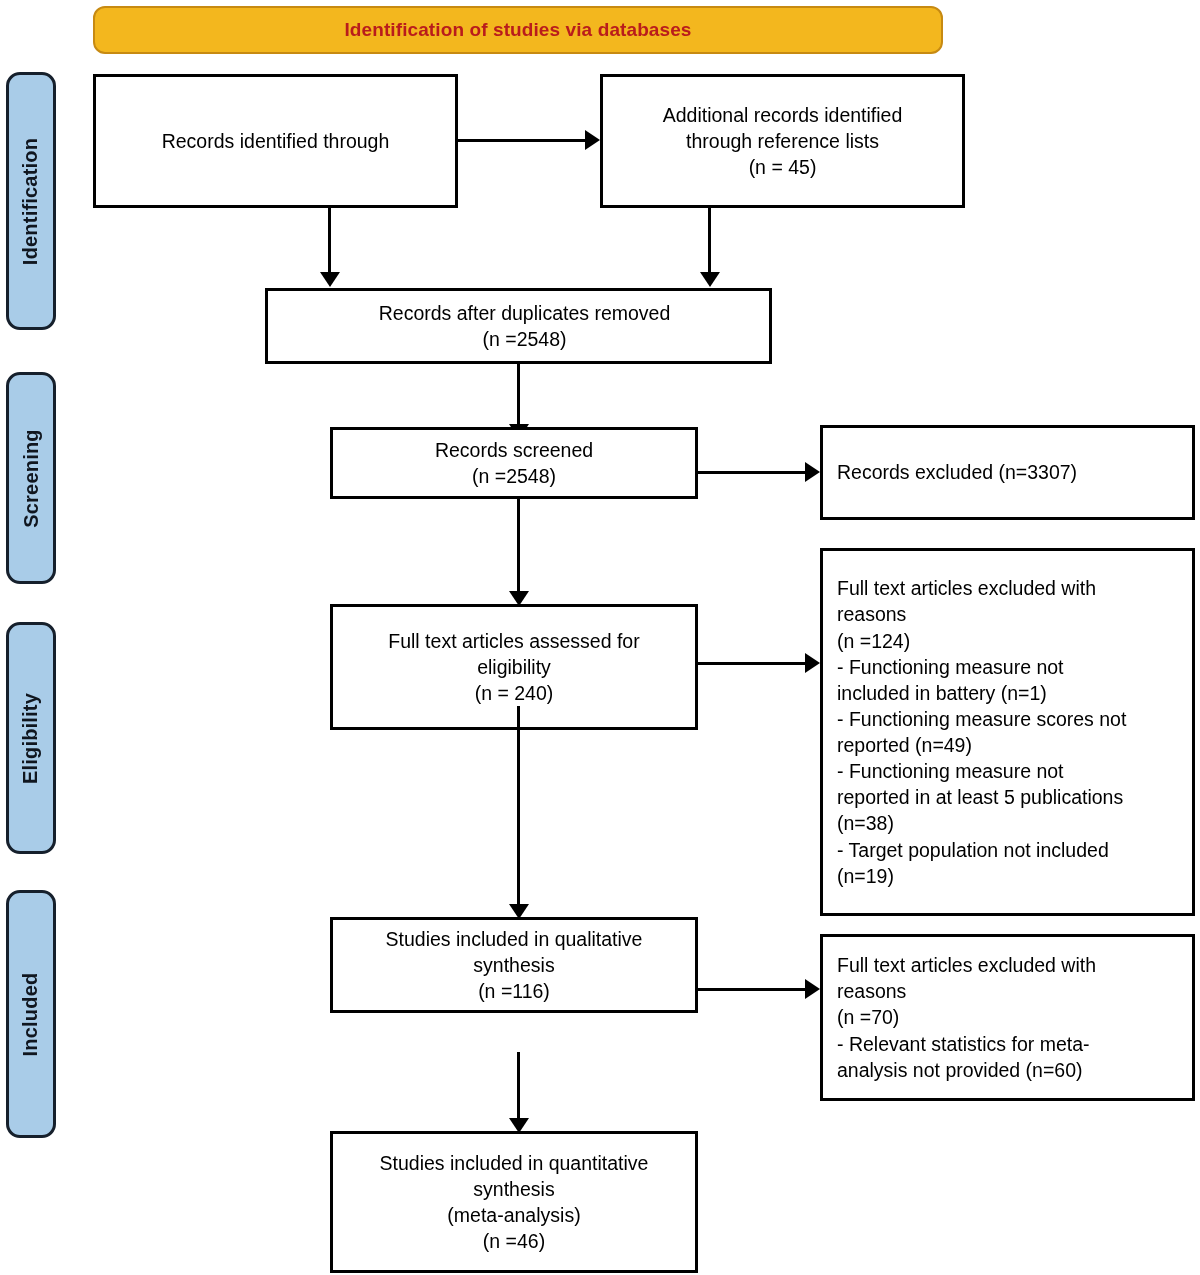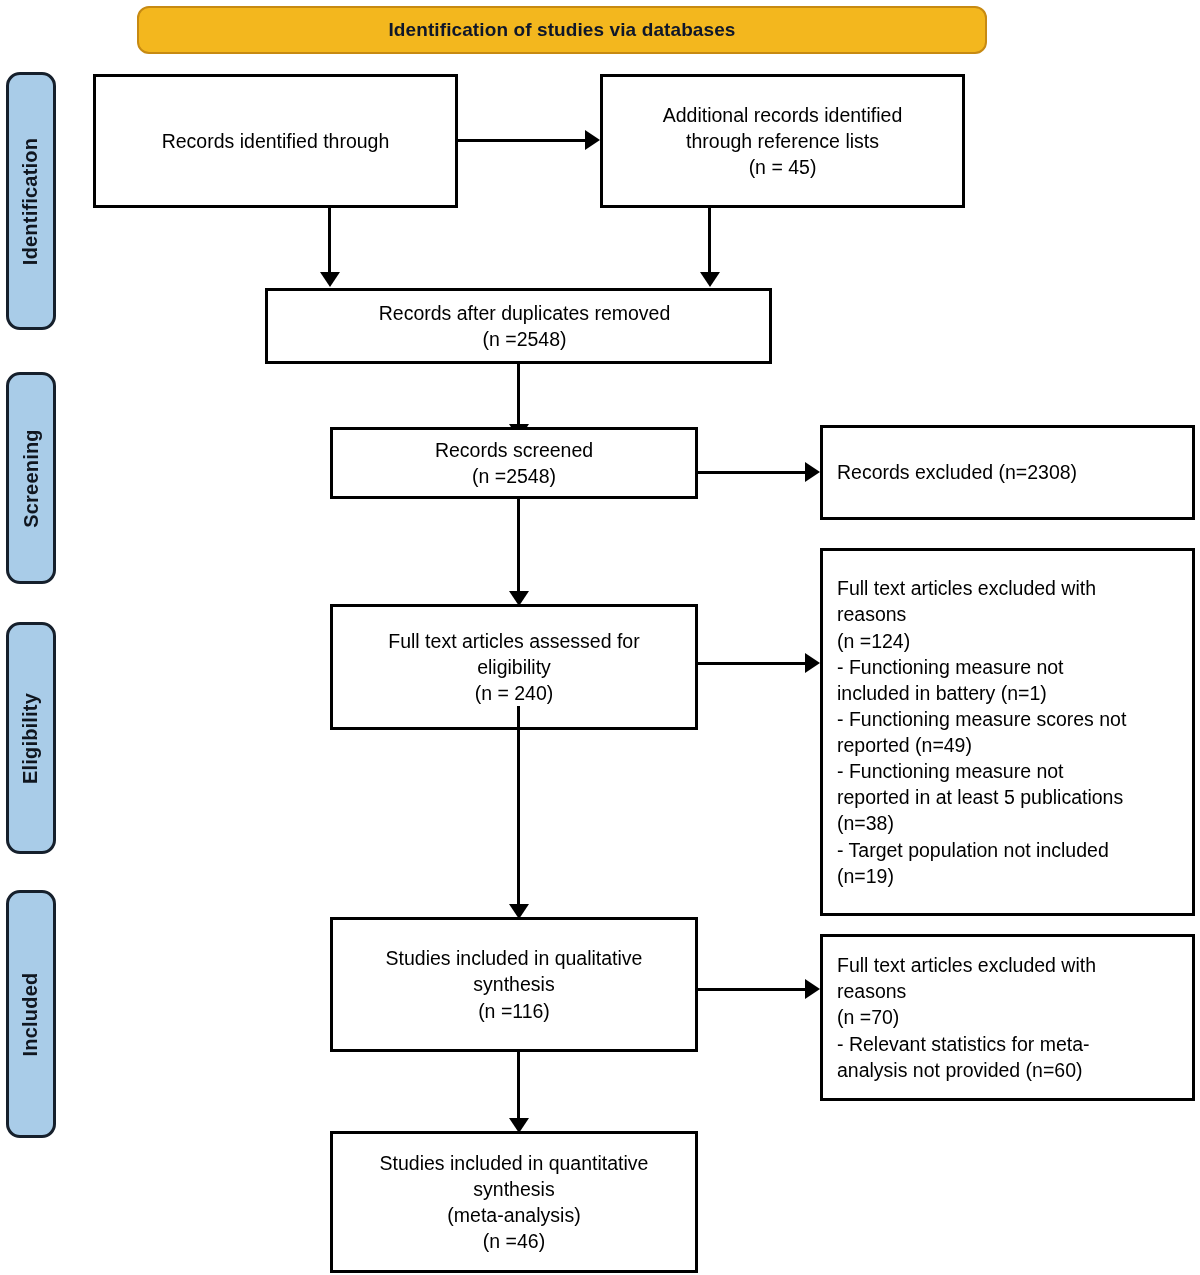--- a/index.html
+++ b/index.html
@@ -27,23 +27,22 @@
     height: 48px;
     background: #F3B71E;
     border: 2px solid #C78A12;
     border-radius: 12px;
     box-sizing: border-box;
     display: flex;
     align-items: center;
     justify-content: center;
     font-size: 19px;
     font-weight: bold;
-    color: #0f172a;
+    color: #b91c1c;
     letter-spacing: 0.1px;
-    margin-left: 44px;
   }
 
   
   .phase {
     position: absolute;
     left: 6px;
     width: 50px;
     background: #A9CCE8;
     border: 3px solid #16202c;
     border-radius: 14px;
@@ -159,21 +158,21 @@
 
   <div class="vline" style="left:517px; top:364px; height:62px;"></div>
   <div class="arrow-down" style="left:509px; top:424px;"></div>
 
   <div class="box center" style="left:330px; top:427px; width:368px; height:72px;">
     <span class="ln">Records screened</span>
     <span class="ln">(n =2548)</span>
   </div>
 
   <div class="box left" style="left:820px; top:425px; width:375px; height:95px;">
-    <span class="ln">Records excluded (n=2308)</span>
+    <span class="ln">Records excluded (n=3307)</span>
   </div>
 
   <div class="hline" style="left:698px; top:471px; width:107px;"></div>
   <div class="arrow-right" style="left:805px; top:462px;"></div>
 
   <div class="vline" style="left:517px; top:499px; height:94px;"></div>
   <div class="arrow-down" style="left:509px; top:591px;"></div>
 
   <div class="box center" style="left:330px; top:604px; width:368px; height:126px;">
     <span class="ln">Full text articles assessed for</span>
@@ -195,21 +194,21 @@
     <span class="ln">- Target population not included</span>
     <span class="ln">(n=19)</span>
   </div>
 
   <div class="hline" style="left:698px; top:662px; width:107px;"></div>
   <div class="arrow-right" style="left:805px; top:653px;"></div>
 
   <div class="vline" style="left:517px; top:706px; height:200px;"></div>
   <div class="arrow-down" style="left:509px; top:904px;"></div>
 
-  <div class="box center" style="left:330px; top:917px; width:368px; height:135px;">
+  <div class="box center" style="left:330px; top:917px; width:368px; height:96px;">
     <span class="ln">Studies included in qualitative</span>
     <span class="ln">synthesis</span>
     <span class="ln">(n =116)</span>
   </div>
 
   <div class="box left" style="left:820px; top:934px; width:375px; height:167px;">
     <span class="ln">Full text articles excluded with</span>
     <span class="ln">reasons</span>
     <span class="ln">(n =70)</span>
     <span class="ln">- Relevant statistics for meta-</span>

